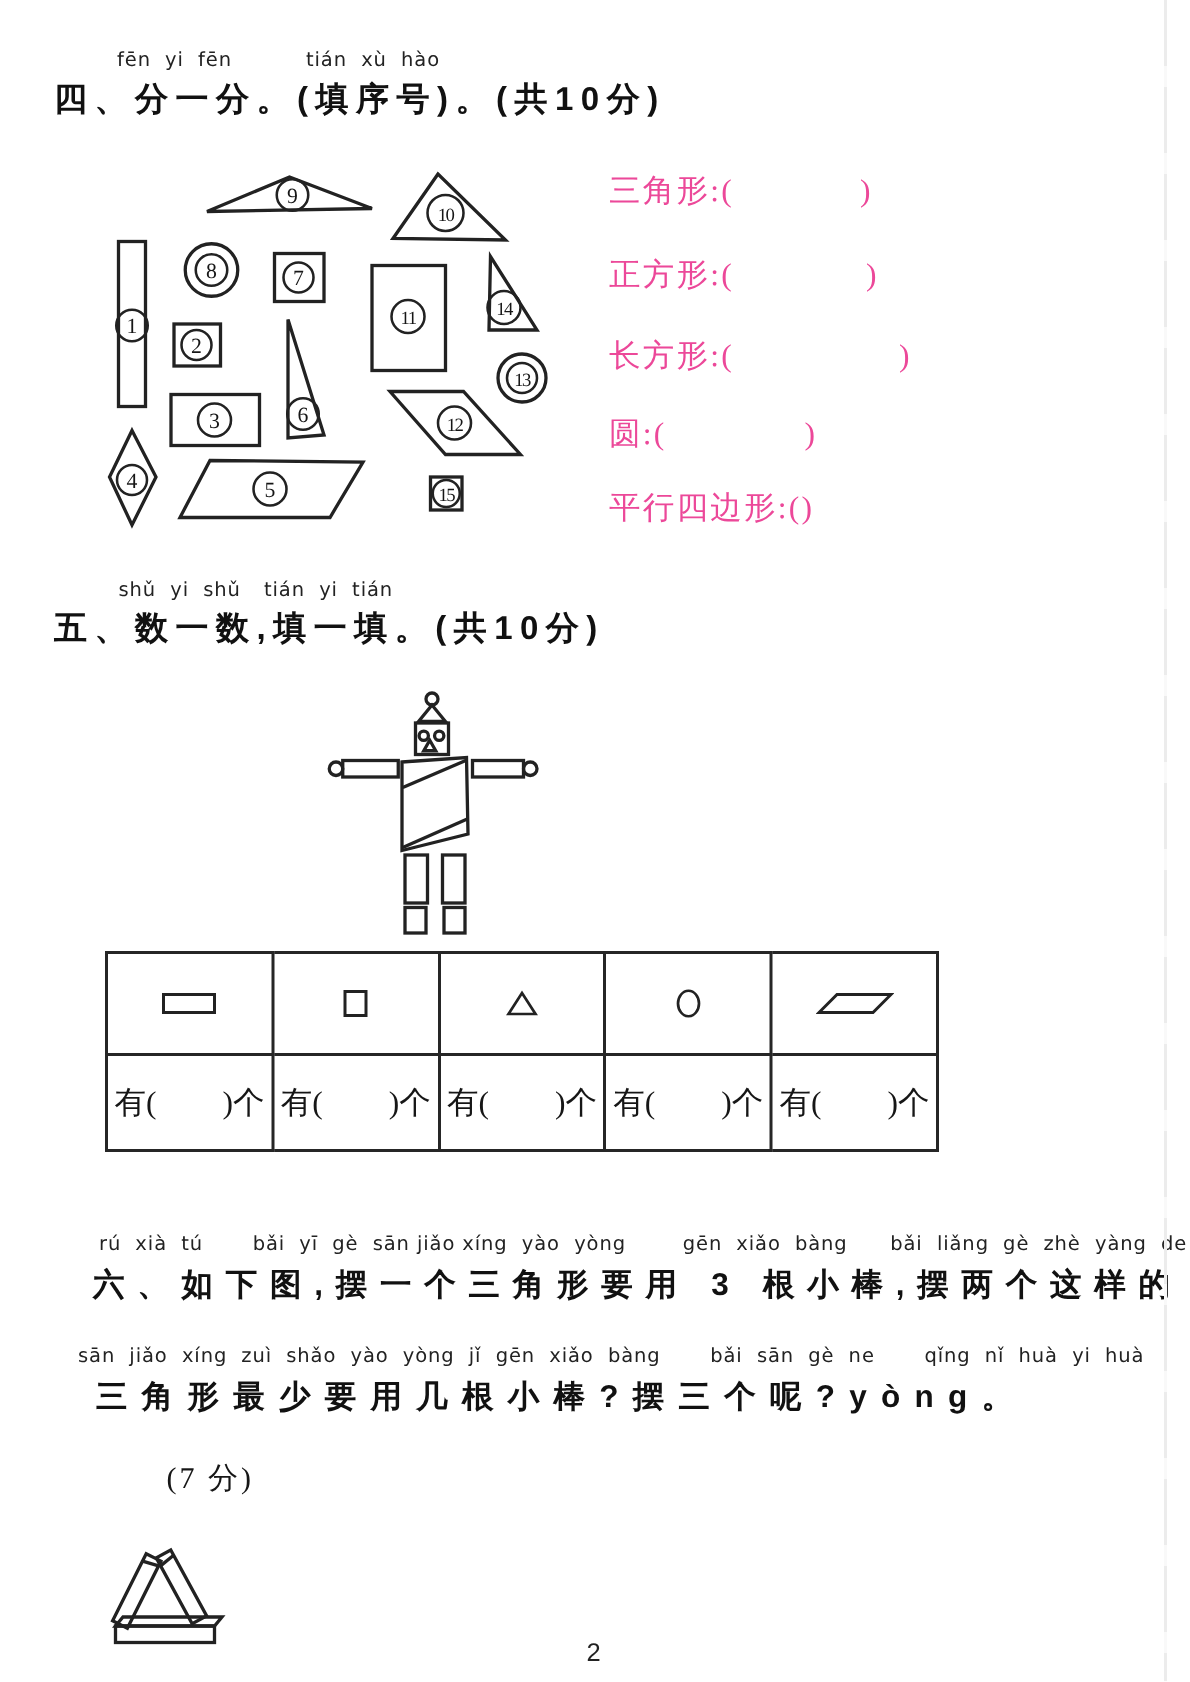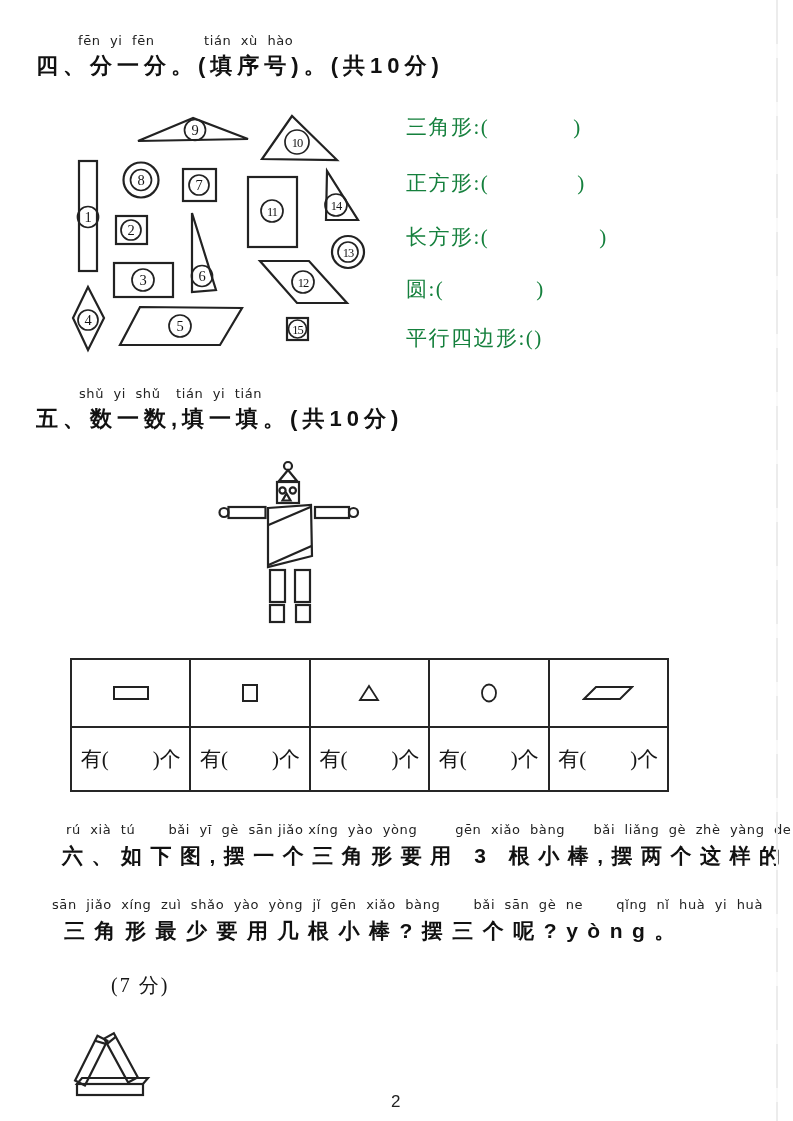--- a/index.html
+++ b/index.html
@@ -7,28 +7,28 @@
         color:#1c1c1c;font-family:"Liberation Serif","DejaVu Serif",serif;}
   .abs{position:absolute;}
   .pinyin{font-family:"DejaVu Sans",sans-serif;font-size:13px;color:#222;
           white-space:pre;letter-spacing:.6px;}
   .heading{font-family:"Liberation Sans","DejaVu Sans",sans-serif;font-weight:700;
            font-size:22px;letter-spacing:5px;white-space:pre;color:#111;}
   .bodyline{font-family:"Liberation Sans","DejaVu Sans",sans-serif;font-weight:700;
             font-size:21px;white-space:pre;color:#111;}
   .ls85{letter-spacing:8.5px;margin-left:28px;} .ls95{letter-spacing:9.5px;}
   .blank-row{position:absolute;left:406px;font-size:21px;letter-spacing:1.5px;
-             white-space:pre;color:#15803d;}
+             white-space:pre;color:#ec4899;}
   .blank-row .gap{display:inline-block;height:1px;}
   .blank-row:nth-of-type(1) .gap{width:138px;}
   .blank-row:nth-of-type(2) .gap{width:84px;}
   .blank-row:nth-of-type(3) .gap{width:110px;}
   .blank-row:nth-of-type(4) .gap{width:88px;}
   .blank-row:nth-of-type(5) .gap{width:92px;}
-  table.count{position:absolute;left:70px;top:658px;width:599px;height:130px;
+  table.count{position:absolute;left:70px;top:634px;width:556px;height:130px;
               border-collapse:collapse;table-layout:fixed;}
   table.count td{border:2.4px solid #262626;text-align:center;vertical-align:middle;
                  font-size:21px;color:#161616;padding:0;}
   table.count tr.icons td{height:66px;}
   table.count tr.answers td{height:62px;}
   .cellgap{display:inline-block;width:44px;height:1px;}
   .pts{font-size:20px;letter-spacing:2px;white-space:pre;color:#161616;}
   .pagenum{font-family:"Liberation Sans","DejaVu Sans",sans-serif;font-size:17px;color:#222;}
   .right-edge{position:absolute;left:776px;top:0;width:2px;height:1121px;
       background:repeating-linear-gradient(180deg,#ececec 0 44px,#f9f9f9 44px 58px);}

